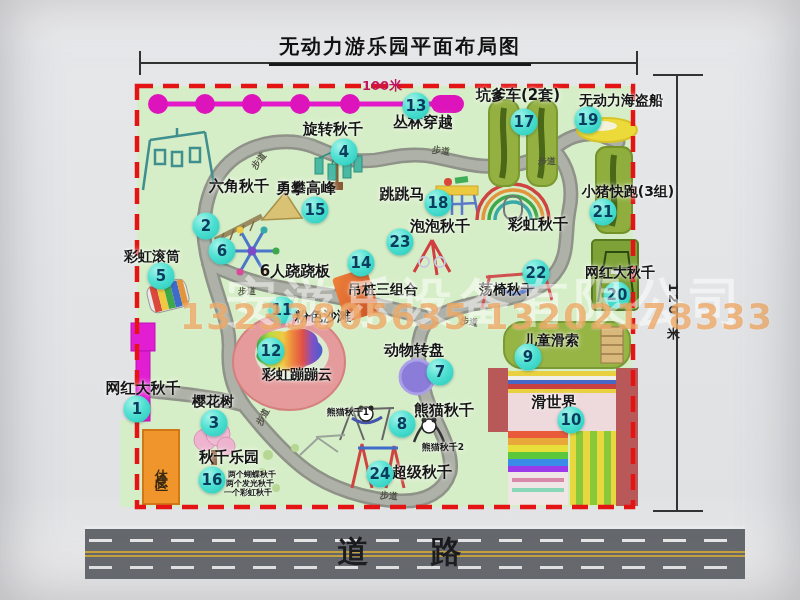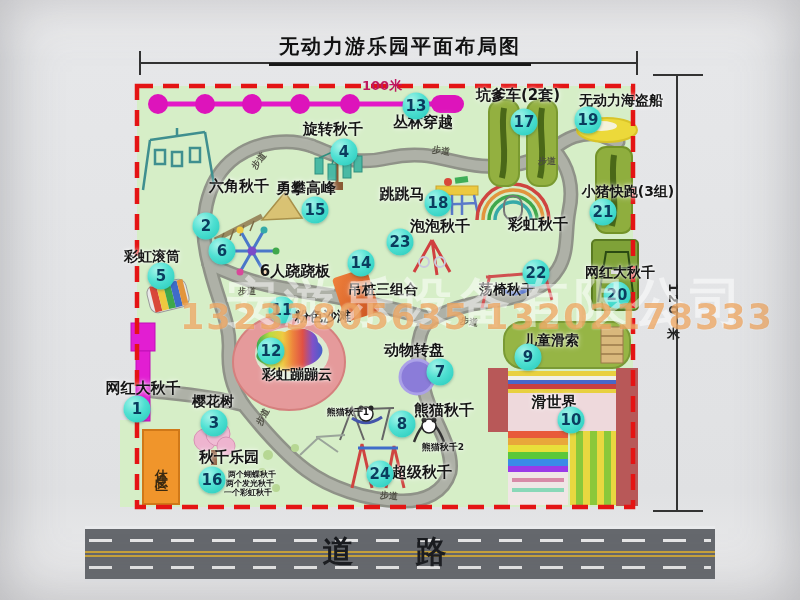--- a/index.html
+++ b/index.html
@@ -39,21 +39,21 @@
     position:absolute;left:226px;top:268px;z-index:20;pointer-events:none;
     font-size:52px;font-weight:bold;color:rgba(255,255,255,.5);letter-spacing:6px;white-space:nowrap;
   }
   .wm-ph{
     position:absolute;left:180px;top:297px;z-index:20;pointer-events:none;
     font-size:35px;font-weight:bold;color:rgba(233,144,58,.62);letter-spacing:2px;white-space:nowrap;
     text-shadow:0 0 2px rgba(255,255,255,.55);
   }
   .road{
     position:absolute;left:85px;top:526px;width:630px;height:50px;background:#65686d;
-    border-top:3px solid #e9eaec;border-bottom:3px solid #e9eaec;z-index:8;
+    border-top:3px solid #e9eaec;border-bottom:3px solid #e9eaec;z-index:8;padding-left:30px;
   }
   .lane{position:absolute;left:4px;right:4px;height:3px;
     background:repeating-linear-gradient(90deg,#e6e6e6 0 23px,rgba(0,0,0,0) 23px 41px);}
   .lane.top{top:10px}.lane.bot{bottom:10px}
   .yline{position:absolute;left:0;right:0;height:2px;background:#c7a23b;}
   .y1{top:22px}.y2{top:26px}
   .road-label{
     position:absolute;left:50%;top:50%;transform:translate(-50%,-54%);
     font-size:31px;font-weight:bold;color:#191b1f;letter-spacing:62px;margin-right:-62px;
     text-indent:31px;white-space:nowrap;

